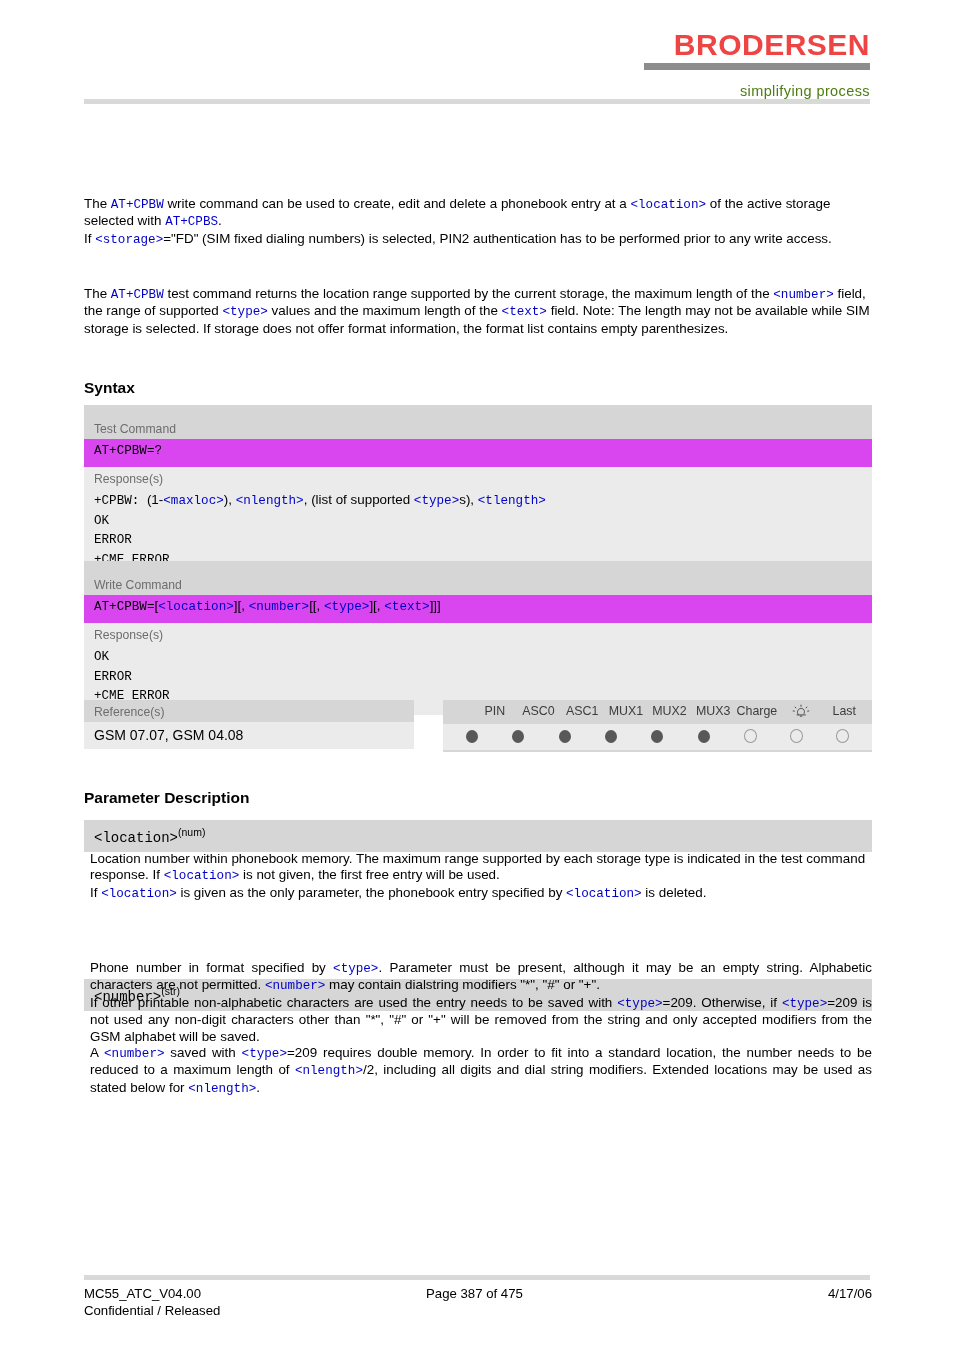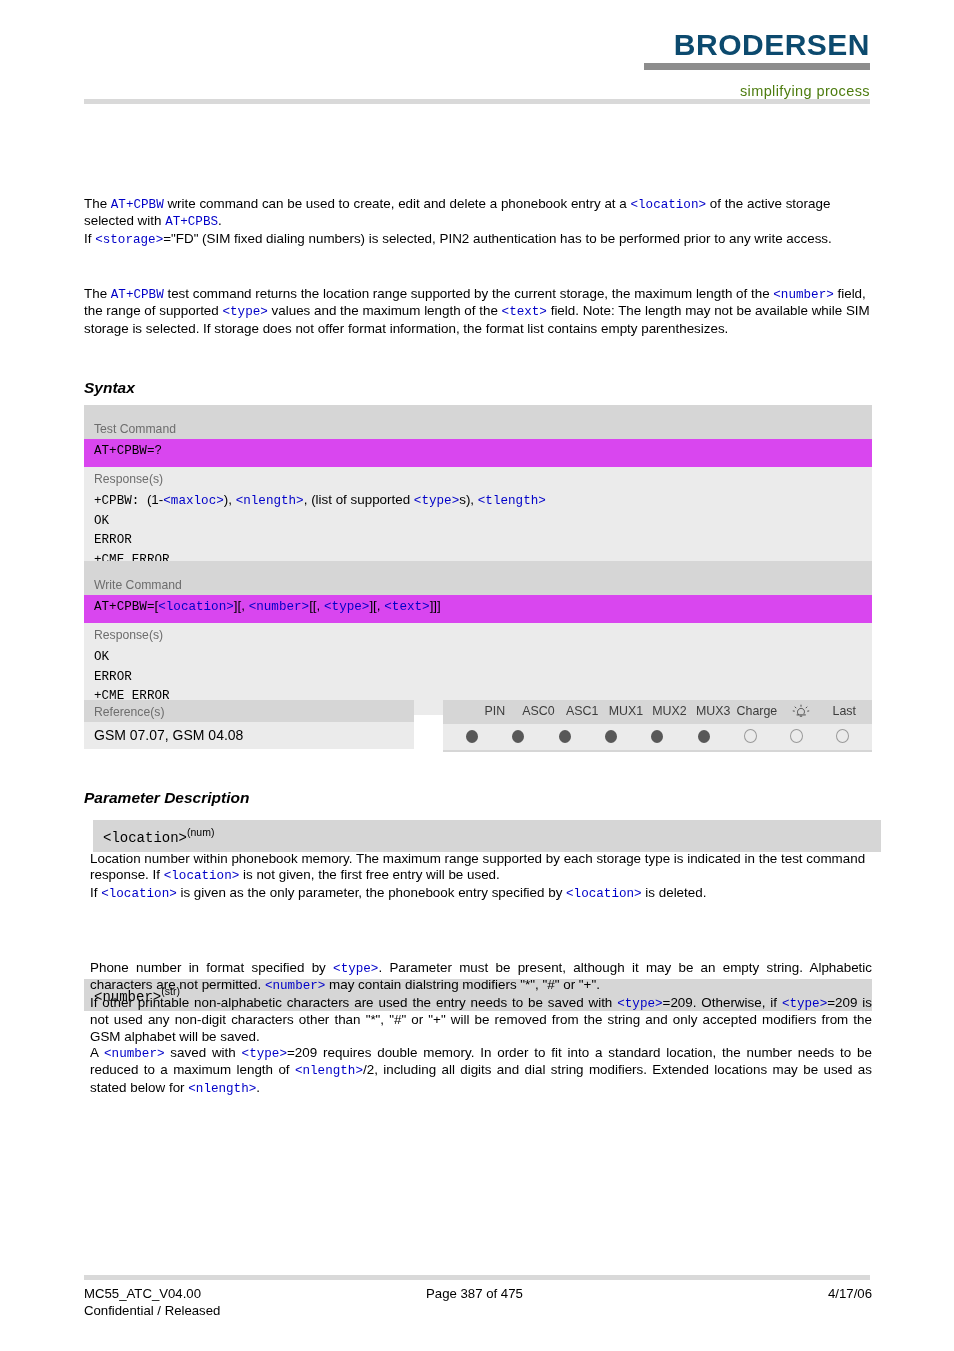--- a/index.html
+++ b/index.html
@@ -31,21 +31,21 @@
     right: 84px;
     top: 30px;
     width: 226px;
     text-align: right;
   }
   .brand-word {
     font-family: "Liberation Sans", sans-serif;
     font-weight: bold;
     font-size: 30px;
     letter-spacing: 0.5px;
-    color: #0c4a6e;
+    color: #ef4444;
     line-height: 1;
     white-space: nowrap;
   }
   .brand-rule {
     margin-top: 3px;
     height: 7px;
     background: #8d8d8d;
     width: 100%;
   }
   .brand-tag {
@@ -74,21 +74,20 @@
     white-space: nowrap;
   }
   .h1 .num { display: inline-block; width: 86px; }
   .h1 .cmd { display: inline-block; margin-right: 24px; }
 
   .h2 {
     position: absolute;
     left: 84px;
     font-size: 15.5px;
     font-weight: bold;
-    font-style: italic;
     color: #000;
   }
   .h2.syntax { top: 379px; }
   .h2.paramdesc { top: 789px; }
 
   
   .para {
     position: absolute;
     left: 84px;
     width: 788px;
@@ -241,21 +240,21 @@
   .param-body {
     position: absolute;
     left: 90px;
     width: 782px;
     font-size: 13.4px;
     line-height: 16.4px;
     text-align: left;
   }
   .param-body.justified { text-align: justify; }
 
-  .loc-bar  { top: 820px; margin-left: 9px; }
+  .loc-bar  { top: 820px; }
   .loc-body { top: 851px; }
   .num-bar  { top: 979px; }
   .num-body { top: 960px; }
 
   
   .footer-rule {
     position: absolute;
     left: 84px;
     top: 1275px;
     width: 786px;

